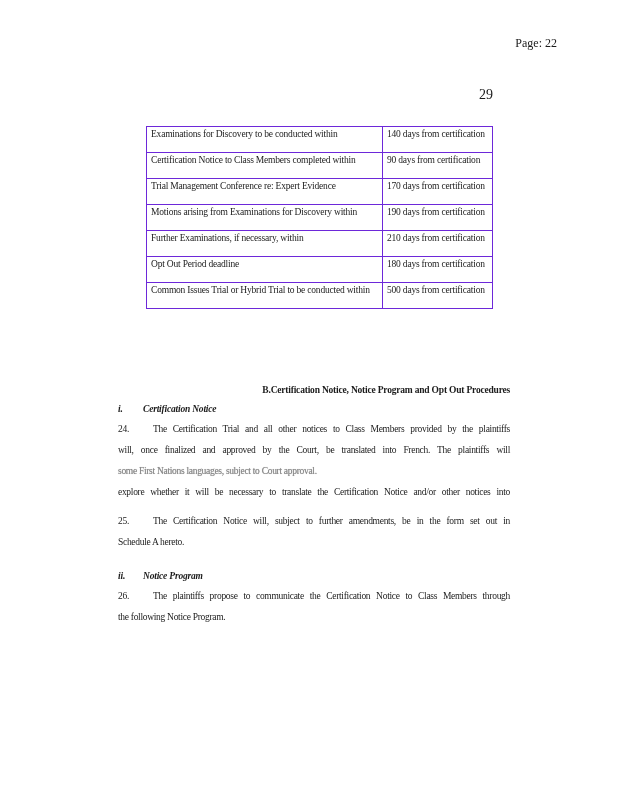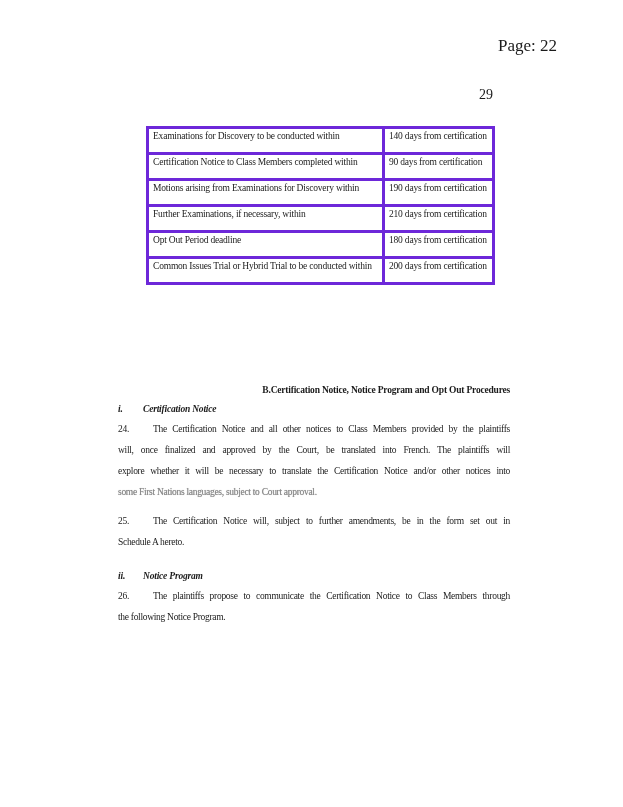--- a/index.html
+++ b/index.html
@@ -6,36 +6,36 @@
   html, body { background: #ffffff; }
   body {
     width: 623px; height: 807px;
     position: relative;
     font-family: "Liberation Serif", "DejaVu Serif", serif;
     color: #1b1b1b;
     overflow: hidden;
   }
   .page-label {
     position: absolute; top: 36px; right: 66px;
-    font-size: 17px; letter-spacing: 0;
+    font-size: 12px; letter-spacing: 0;
   }
   .page-num {
     position: absolute; top: 87px; left: 479px;
     font-size: 14px;
   }
   table.sched {
     position: absolute; top: 126px; left: 146px;
     width: 331px;
     border-collapse: collapse;
     table-layout: fixed;
     font-size: 9.5px; letter-spacing: -0.2px;
     color: #222;
   }
   table.sched td {
-    border: 3px solid #6d28d9;
+    border: 1px solid #6d28d9;
     vertical-align: top;
     height: 26px;
     padding: 2px 4px 1px 4px;
     line-height: 11.5px;
   }
   table.sched td.c1 { width: 236px; }
   table.sched td.c2 { width: 110px; }
   .text-block {
     position: absolute; top: 383px; left: 118px;
     width: 392px;
@@ -87,49 +87,53 @@
   <tbody>
     <tr>
       <td class="c1">Examinations for Discovery to be conducted within</td>
       <td class="c2">140 days from certification</td>
     </tr>
     <tr>
       <td class="c1">Certification Notice to Class Members completed within</td>
       <td class="c2">90 days from certification</td>
     </tr>
     <tr>
+      <td class="c1">Trial Management Conference re: Expert Evidence</td>
+      <td class="c2">170 days from certification</td>
+    </tr>
+    <tr>
       <td class="c1">Motions arising from Examinations for Discovery within</td>
       <td class="c2">190 days from certification</td>
     </tr>
     <tr>
       <td class="c1">Further Examinations, if necessary, within</td>
       <td class="c2">210 days from certification</td>
     </tr>
     <tr>
       <td class="c1">Opt Out Period deadline</td>
       <td class="c2">180 days from certification</td>
     </tr>
     <tr>
       <td class="c1">Common Issues Trial or Hybrid Trial to be conducted within</td>
-      <td class="c2">200 days from certification</td>
+      <td class="c2">500 days from certification</td>
     </tr>
   </tbody>
 </table>
 
 <div class="text-block">
 
   <div class="h-b"><span class="hnum">B.</span><span>Certification Notice, Notice Program and Opt Out Procedures</span></div>
 
   <div class="h-sub"><span class="subnum">i.</span><span>Certification Notice</span></div>
 
   <div class="para">
-    <div class="pline"><span class="pnum">24.</span><span>The Certification Notice and all other notices to Class Members provided by the plaintiffs</span></div>
+    <div class="pline"><span class="pnum">24.</span><span>The Certification Trial and all other notices to Class Members provided by the plaintiffs</span></div>
     <div class="pline">will, once finalized and approved by the Court, be translated into French. The plaintiffs will</div>
+    <div class="pline last faded">some First Nations languages, subject to Court approval.</div>
     <div class="pline">explore whether it will be necessary to translate the Certification Notice and/or other notices into</div>
-    <div class="pline last faded">some First Nations languages, subject to Court approval.</div>
   </div>
 
   <div class="para para-25">
     <div class="pline"><span class="pnum">25.</span><span>The Certification Notice will, subject to further amendments, be in the form set out in</span></div>
     <div class="pline last">Schedule A hereto.</div>
   </div>
 
   <div class="h-sub h-ii"><span class="subnum">ii.</span><span>Notice Program</span></div>
 
   <div class="para">

